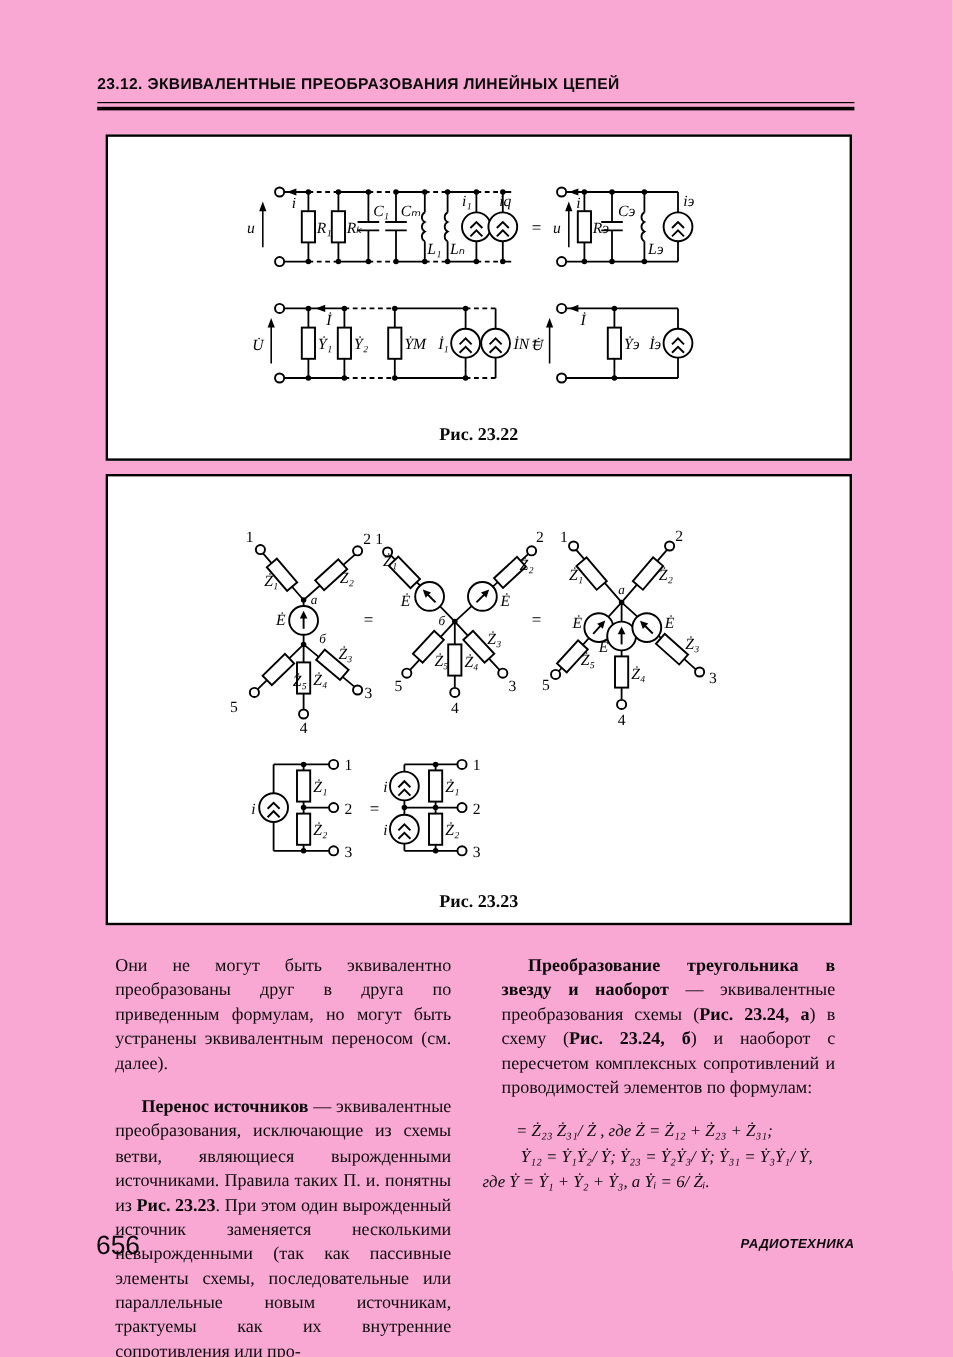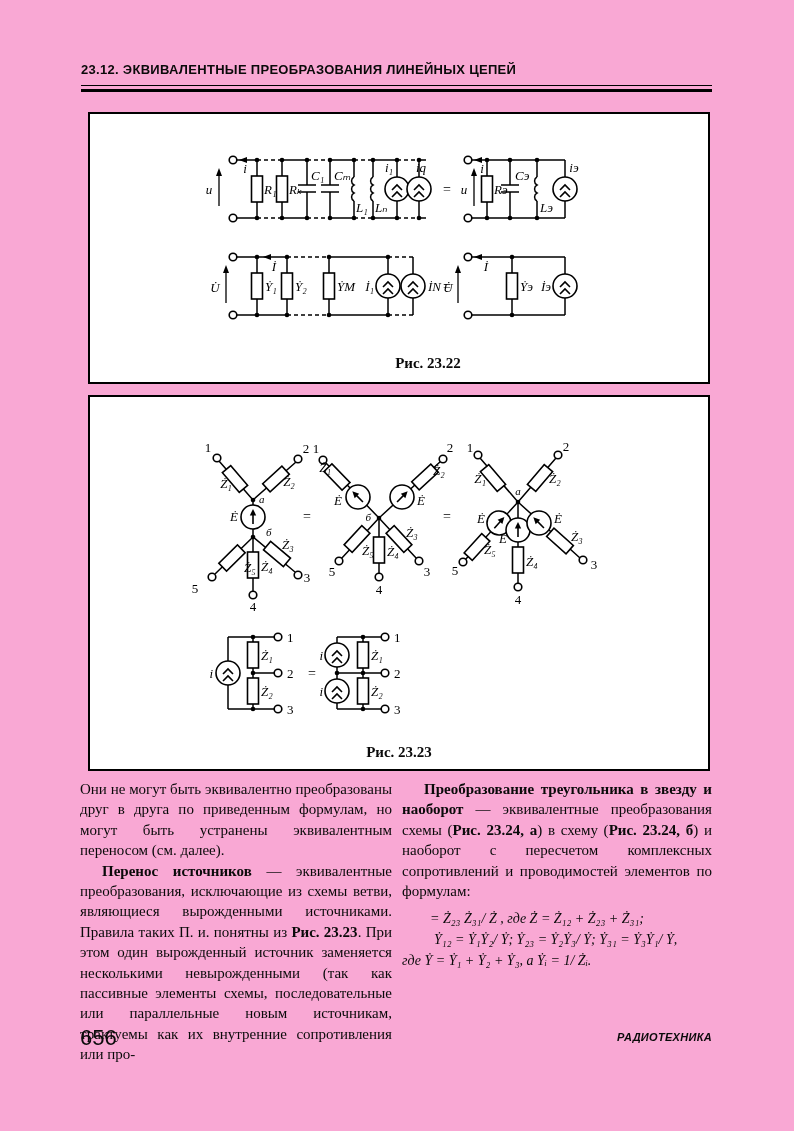--- a/index.html
+++ b/index.html
@@ -8,32 +8,32 @@
   
   .hdr{position:absolute;left:81px;top:62px;width:631px;
        font-family:"Liberation Sans",sans-serif;font-weight:bold;font-size:13px;letter-spacing:.3px;}
   .hrule-thin{position:absolute;left:81px;top:85px;width:631px;height:1px;background:#000;}
   .hrule-thick{position:absolute;left:81px;top:89px;width:631px;height:3px;background:#000;}
   
   .figbox{position:absolute;border:2px solid #000;background:#fff;}
   .fig1{left:88px;top:112px;width:618px;height:268px;}
   .fig2{left:88px;top:395px;width:618px;height:372px;}
   .figcap{position:absolute;left:0;width:100%;text-align:center;font-weight:bold;font-size:15px;}
-  .fig1 .figcap{bottom:10px;margin-left:29px;}
+  .fig1 .figcap{bottom:10px;}
   .fig2 .figcap{bottom:8px;}
   svg{position:absolute;left:0;top:0;}
   svg text{font-family:"Liberation Serif","DejaVu Sans",serif;font-size:13px;}
   .it{font-style:italic;}
   .nd{font-size:11px;font-style:italic;}
   .eqs{font-size:14px;}
   
   .col{position:absolute;top:779px;font-size:15px;line-height:1.36;text-align:justify;}
   .col-l{left:80px;width:312px;}
   .col-r{left:402px;width:310px;}
-  .col p{margin:0;}
+  .col p{margin:16px;}
   .ind{text-indent:22px;}
   b{font-weight:bold;}
   .formulas{margin-top:7px;font-style:italic;font-size:14px;line-height:1.5;}
   .fline{white-space:nowrap;}
   .f-ind1{padding-left:28px;}
   .f-ind2{padding-left:28px;}
   .f-ind3{padding-left:32px;}
   
   .pgnum{position:absolute;left:80px;top:1025px;font-family:"Liberation Sans",sans-serif;font-size:22px;}
   .journal{position:absolute;left:402px;top:1031px;width:310px;text-align:right;
@@ -360,20 +360,20 @@
   <div class="col col-l">
     <p><span>Они не могут быть эквивалентно преобразованы друг в друга по приведенным формулам, но могут быть устранены эквивалентным переносом (см. далее).</span></p>
     <p class="ind"><b>Перенос источников</b><span> — эквивалентные преобразования, исключающие из схемы ветви, являющиеся вырожденными источниками. Правила таких П. и. понятны из </span><b>Рис. 23.23</b><span>. При этом один вырожденный источник заменяется несколькими невырожденными (так как пассивные элементы схемы, последовательные или параллельные новым источникам, трактуемы как их внутренние сопротивления или про-</span></p>
   </div>
 
   <div class="col col-r">
     <p class="ind"><b>Преобразование треугольника в звезду и наоборот</b><span> — эквивалентные преобразования схемы (</span><b>Рис. 23.24, а</b><span>) в схему (</span><b>Рис. 23.24, б</b><span>) и наоборот с пересчетом комплексных сопротивлений и проводимостей элементов по формулам:</span></p>
     <div class="formulas">
       <div class="fline f-ind2">= Ż₂₃ Ż₃₁/ Ż , где Ż = Ż₁₂ + Ż₂₃ + Ż₃₁;</div>
       <div class="fline f-ind3">Ẏ₁₂ = Ẏ₁Ẏ₂/ Ẏ;  Ẏ₂₃ = Ẏ₂Ẏ₃/ Ẏ;  Ẏ₃₁ = Ẏ₃Ẏ₁/ Ẏ,</div>
-      <div class="fline">где Ẏ = Ẏ₁ + Ẏ₂ + Ẏ₃, а Ẏᵢ = 1/ Żᵢ.</div>
+      <div class="fline">где Ẏ = Ẏ₁ + Ẏ₂ + Ẏ₃, а Ẏᵢ = 6/ Żᵢ.</div>
     </div>
   </div>
 
   <div class="pgnum">656</div>
   <div class="journal">РАДИОТЕХНИКА</div>
 
 </div>
 
 </body></html>

